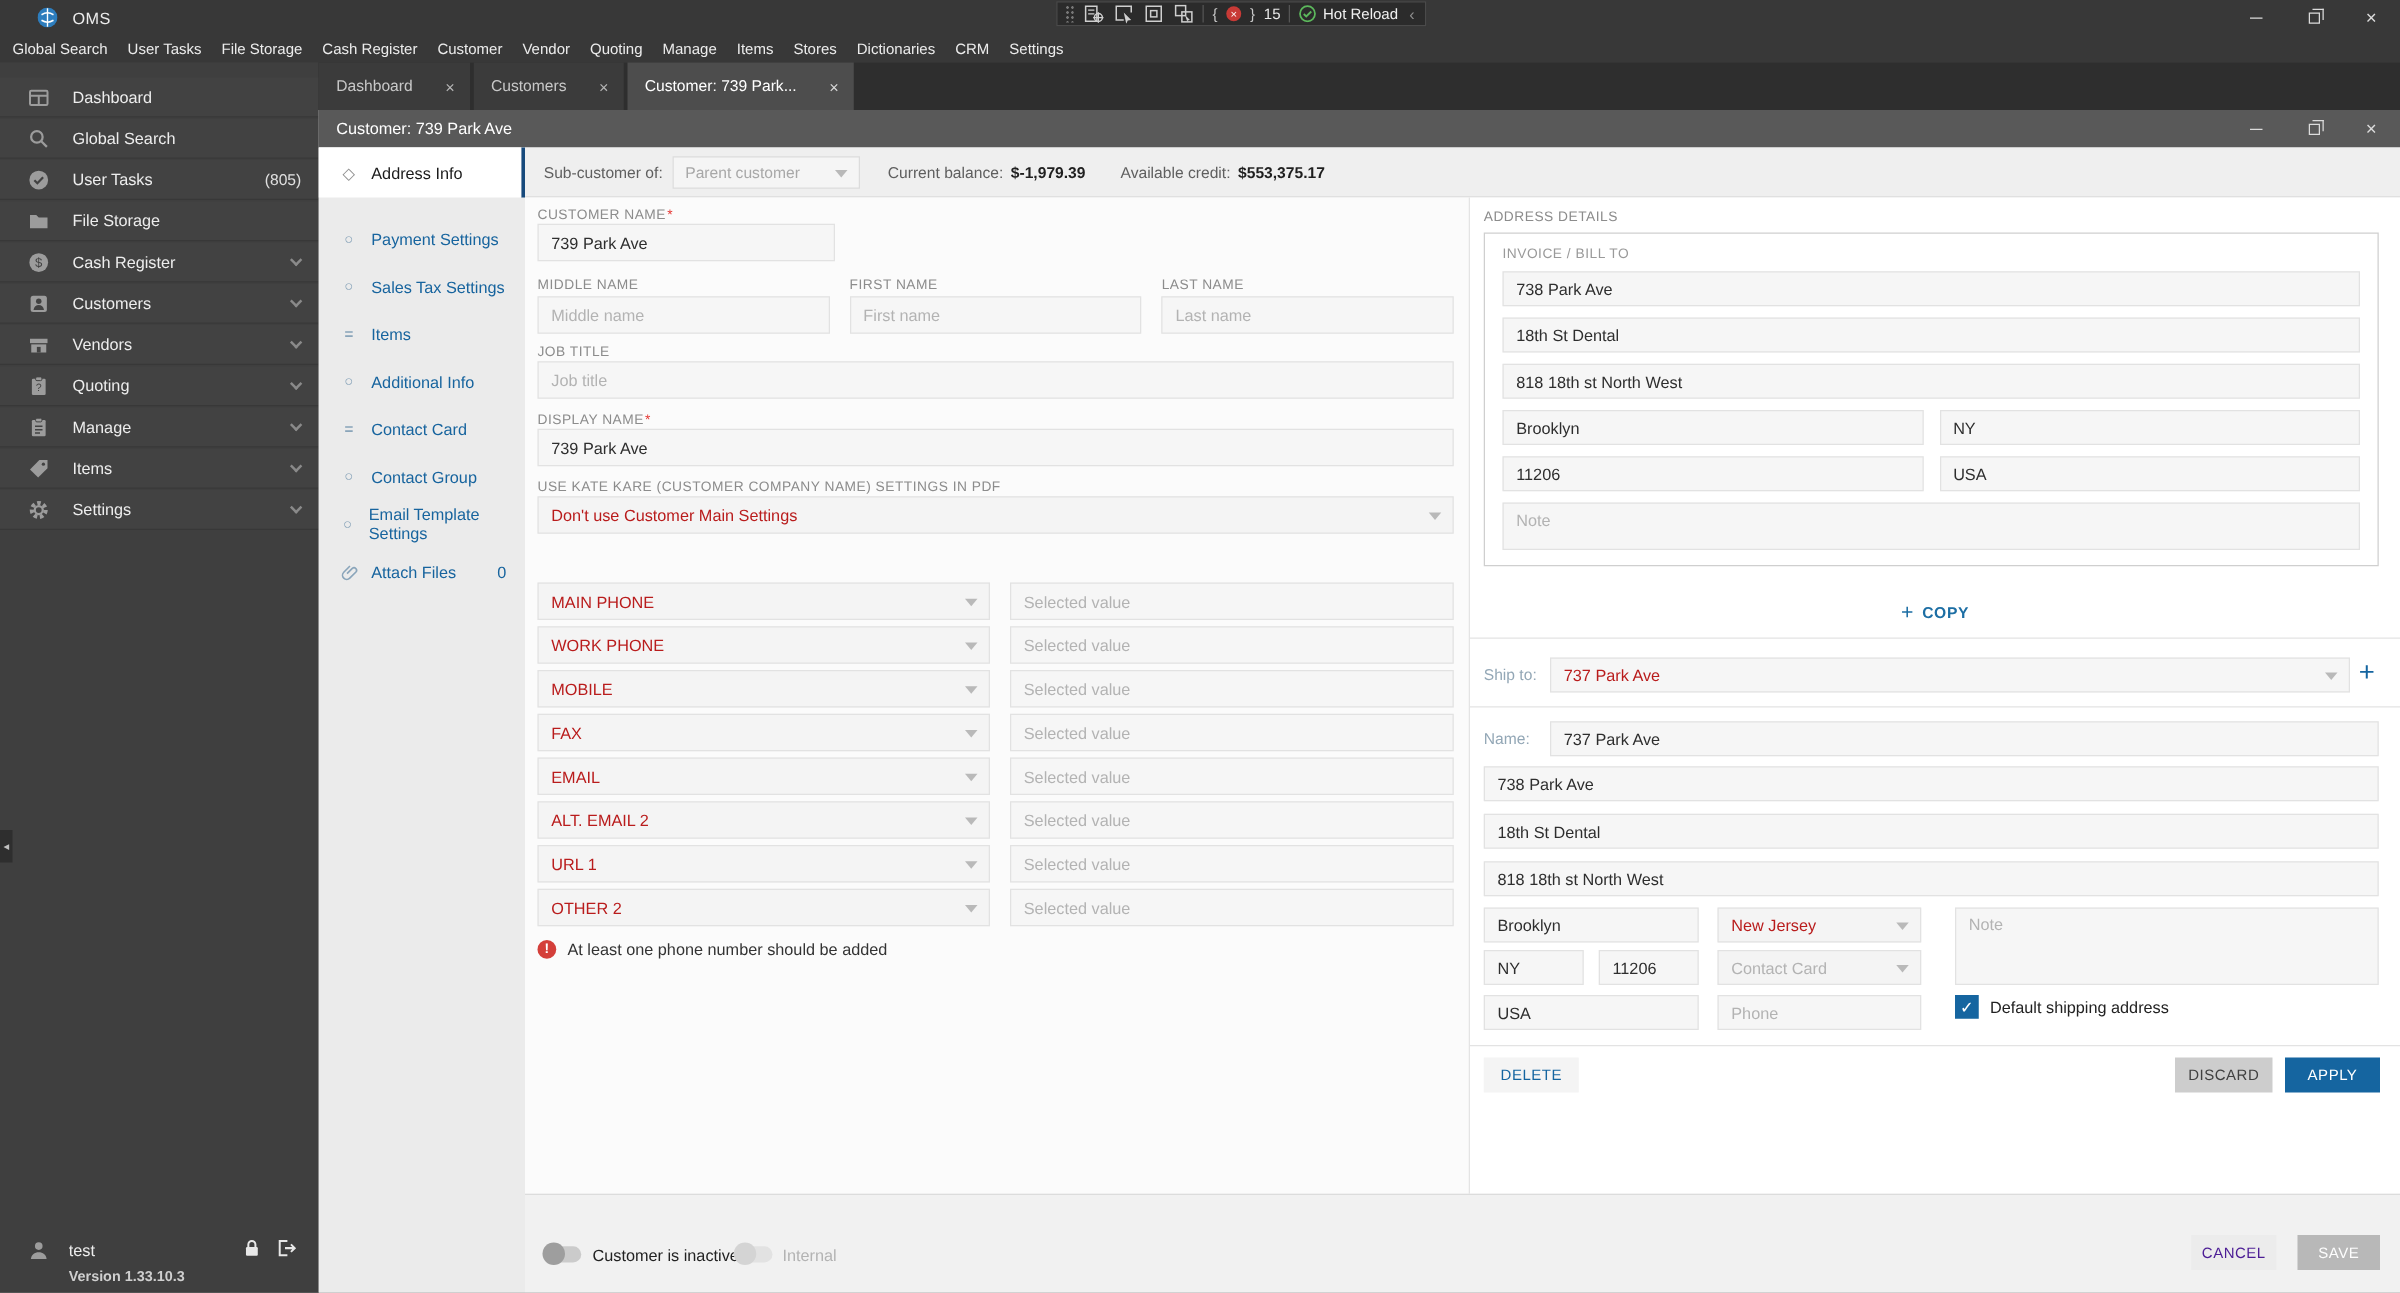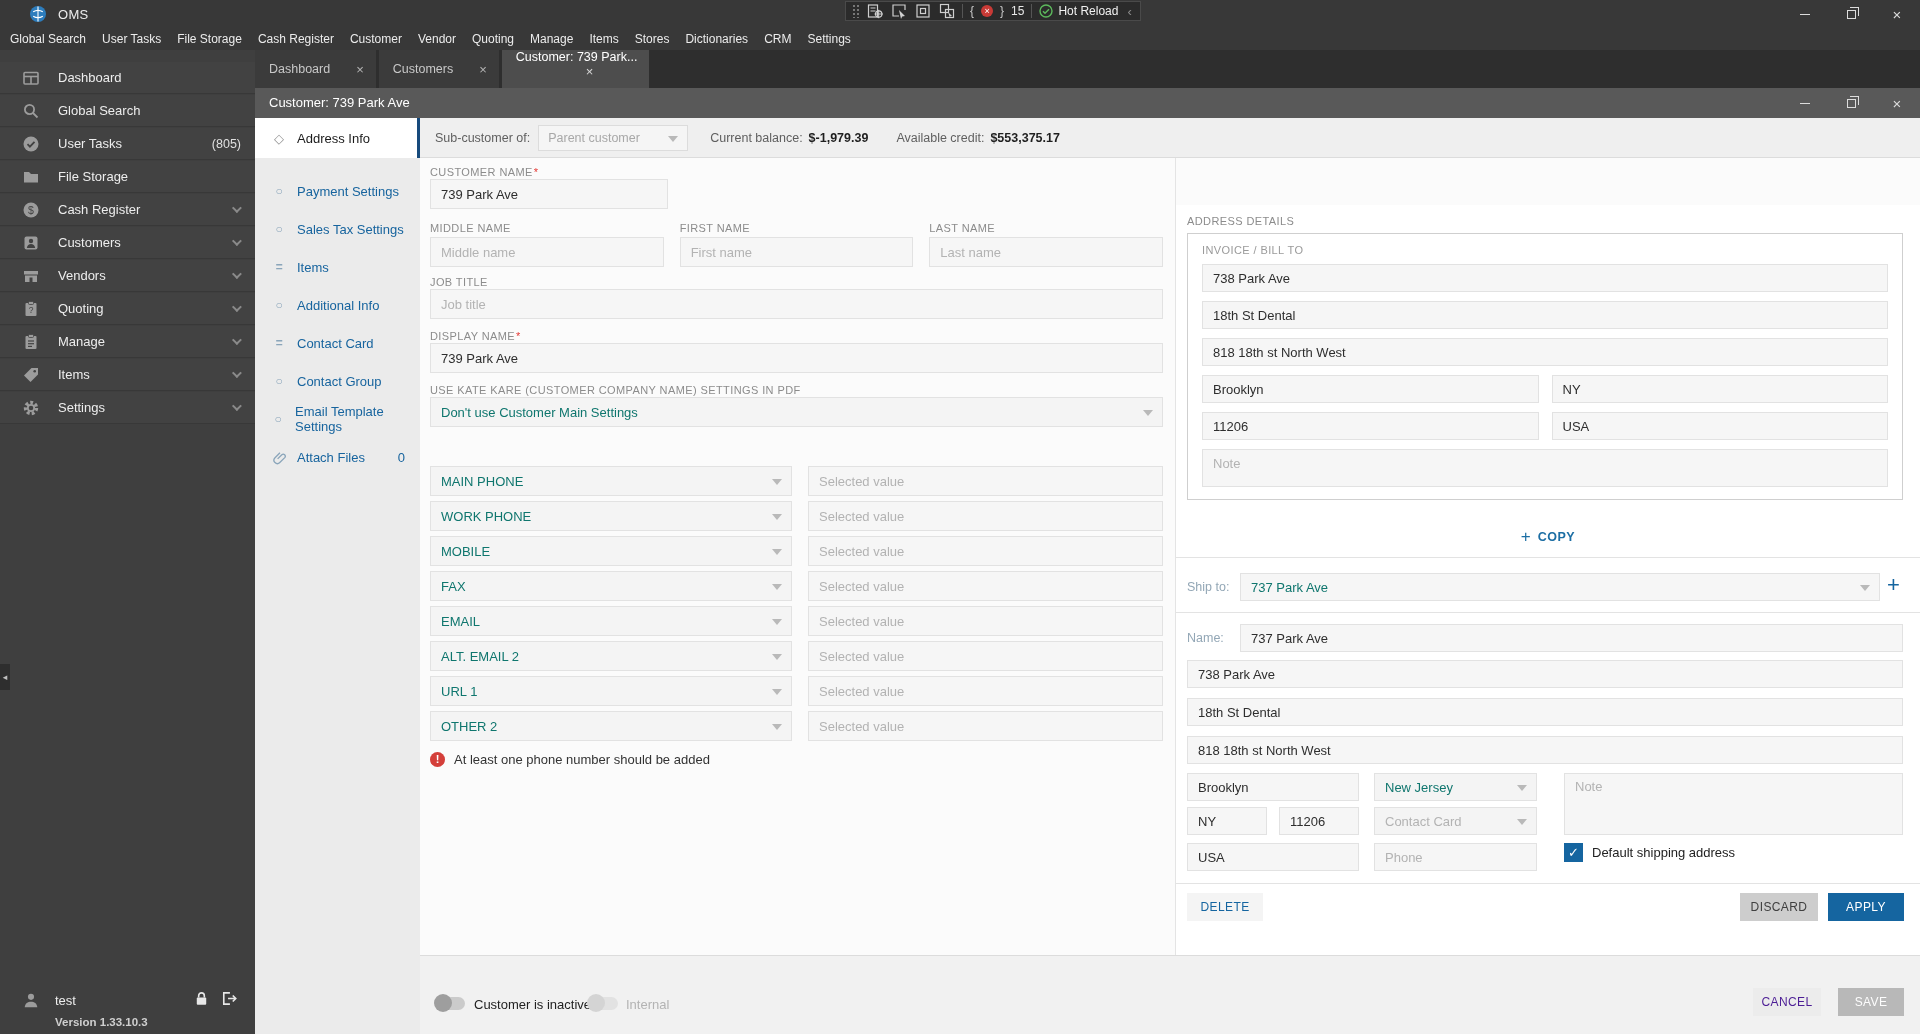--- a/index.html
+++ b/index.html
@@ -48,21 +48,21 @@
   #sb-user .right-ics { position:absolute; right:18px; display:flex; gap:10px; }
   #sb-version { position:absolute; left:55px; top:966px; color:#cfcfcf; font-size:11.5px;font-weight:bold; }
   #collapse-tab { position:absolute; left:0; top:664px; width:10px; height:26px; background:#2e2e2e;
     color:#c0c0c0; font-size:9px; display:flex; align-items:center; justify-content:center; cursor:pointer; }
 
   
   #tabstrip { position:absolute; left:255px; top:50px; width:1665px; height:38px; background:#2e2e2e;
     display:flex; align-items:stretch; gap:3px; }
   .tab { display:flex; align-items:center; background:#3b3b3b; color:#c8c8c8; font-size:12.5px;
     padding:0 12px 0 14px; cursor:pointer; }
-  .tab.active { background:#4d4d4d; color:#ffffff;flex-direction:column; }
+  .tab.active { background:#4d4d4d; color:#ffffff; }
   .tab .tab-x { margin-left:26px; color:#b5b5b5; font-size:13px; }
   .tab.active .tab-x { color:#d8d8d8; }
 
   
   #window { position:absolute; left:255px; top:88px; width:1665px; height:946px; background:#fbfbfb; }
   #w-titlebar { position:absolute; left:0; top:0; width:1665px; height:30px; background:#595959; color:#fff; }
   #w-title { position:absolute; left:14px; top:7px; font-size:13px; }
   #w-titlebar .wbtn { height:30px; }
 
   #subheader { position:absolute; left:165px; top:30px; width:1500px; height:40px; background:#efefef;
@@ -84,40 +84,40 @@
   .nav-ic.eq { font-style:italic; font-weight:700; color:#8aa5ba; }
   .nav-lbl { margin-left:10px; color:#17649e; font-size:13px; }
   .nav-item.active .nav-lbl { color:#1b1b1b; }
   .nav-count { position:absolute; right:12px; color:#17649e; font-size:13px; }
 
   
   .tb { background:#f6f6f6; border:1px solid #e2e2e2; height:30px; padding:0 10px;
     font-family:inherit; font-size:13px; color:#2e2e2e; outline:none; }
   .tb::placeholder { color:#b3b3b3; }
   .dd { position:relative; background:#f4f4f4; border:1px solid #e2e2e2; height:30px;
-    display:flex; align-items:center; padding:0 28px 0 10px; font-size:13px; color:#0f766e; cursor:pointer; }
+    display:flex; align-items:center; padding:0 28px 0 10px; font-size:13px; color:#b91c1c; cursor:pointer; }
   .fld-lbl { font-size:11px; color:#8c8c8c; letter-spacing:.4px; }
   .req { color:#e53935; margin-left:1px; }
 
   #main { position:absolute; left:165px; top:70px; width:756px; height:797px; background:#fbfbfb; }
   #vdiv { position:absolute; left:920px; top:70px; width:1px; height:797px; background:#e4e4e4; }
   .m-abs { position:absolute; left:10px; width:733px; }
   .names-row { display:flex; gap:16px; }
   .names-row > div { flex:1; display:flex; flex-direction:column; }
   .names-row input { margin-top:3px; }
   .ph-row { position:absolute; left:10px; width:733px; height:30px; }
   .ph-dd { position:absolute; left:0; top:0; width:362px; height:30px; }
   .ph-in { position:absolute; left:378px; top:0; width:355px; height:30px; }
   #warning { position:absolute; left:10px; top:594px; display:flex; align-items:center; gap:9px; }
   .warn-ic { width:15px; height:15px; border-radius:50%; background:#d43f3a; color:#fff; font-size:11px;
     font-weight:700; display:flex; align-items:center; justify-content:center; line-height:1; }
   #warning span.wtxt { color:#333; font-size:13px; }
 
   
-  #panel { position:absolute; left:921px; top:70px; width:744px; height:797px; background:#ffffff;margin-top:47px; }
+  #panel { position:absolute; left:921px; top:70px; width:744px; height:797px; background:#ffffff; }
   .p-abs { position:absolute; }
   #addr-heading { left:11px; top:10px; font-size:11px; color:#8c8c8c; letter-spacing:.4px; }
   #billto { left:11px; top:28px; width:716px; border:1px solid #cfcfcf; background:#fff; padding:10px 14px 12px 14px; }
   #billto .fld-lbl { display:block; margin-bottom:8px; color:#9a9a9a; }
   #billto .stack { display:flex; flex-direction:column; gap:9px; }
   #billto .two { display:flex; gap:13px; }
   #billto .two > input { flex:1; min-width:0; }
   #billto input { width:100%; height:28px; }
   #billto textarea { height:38px; resize:none; padding-top:6px; font-family:inherit; }
   #copy-btn { left:0; top:322px; width:744px; display:flex; align-items:center; justify-content:center;

